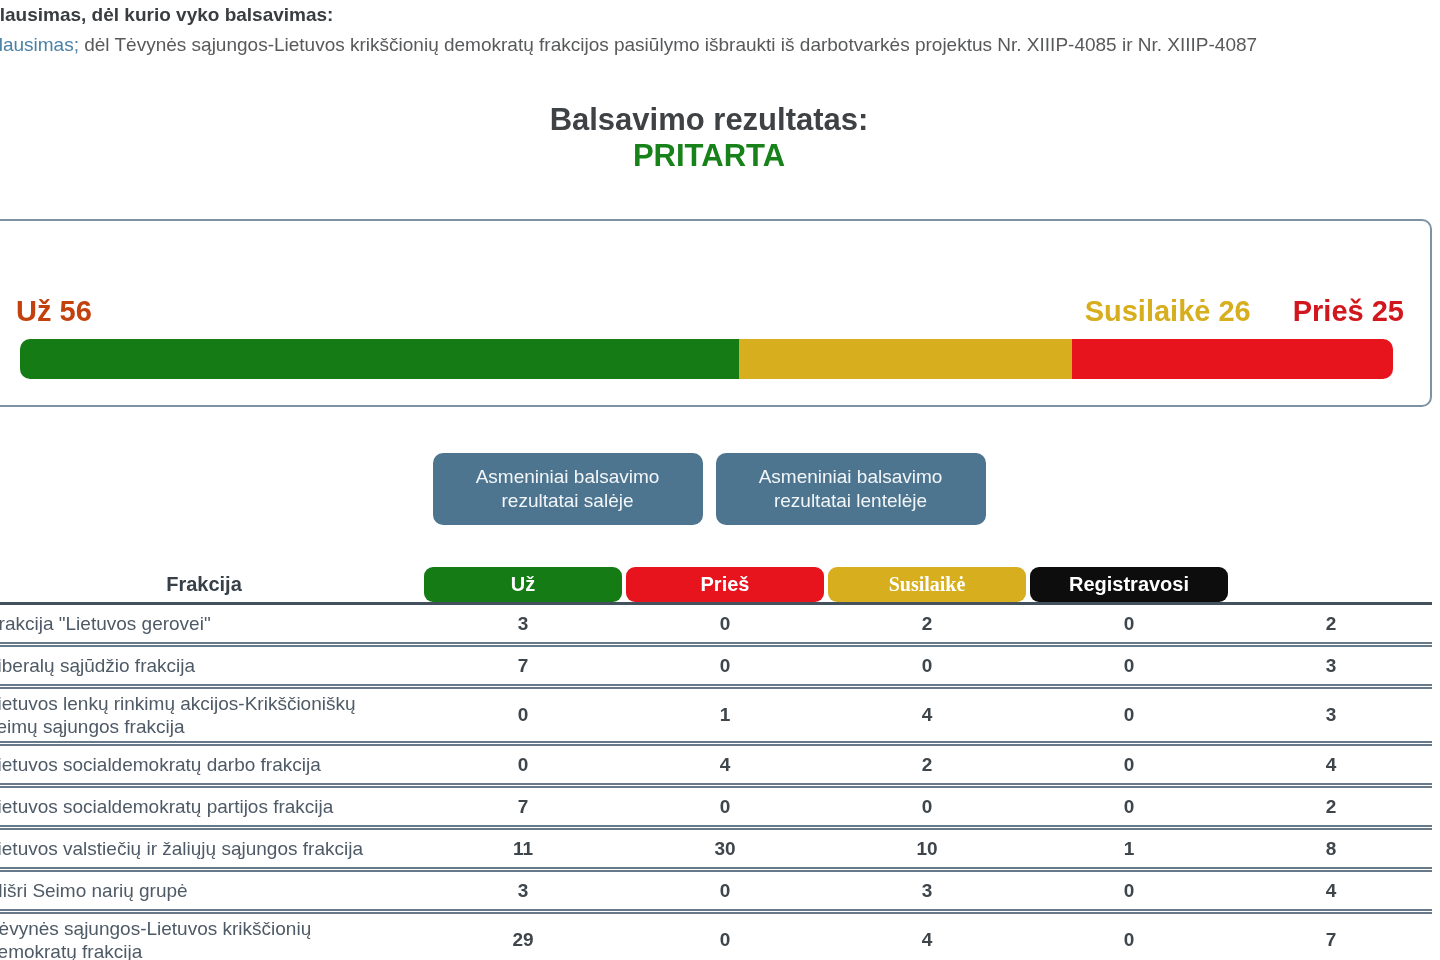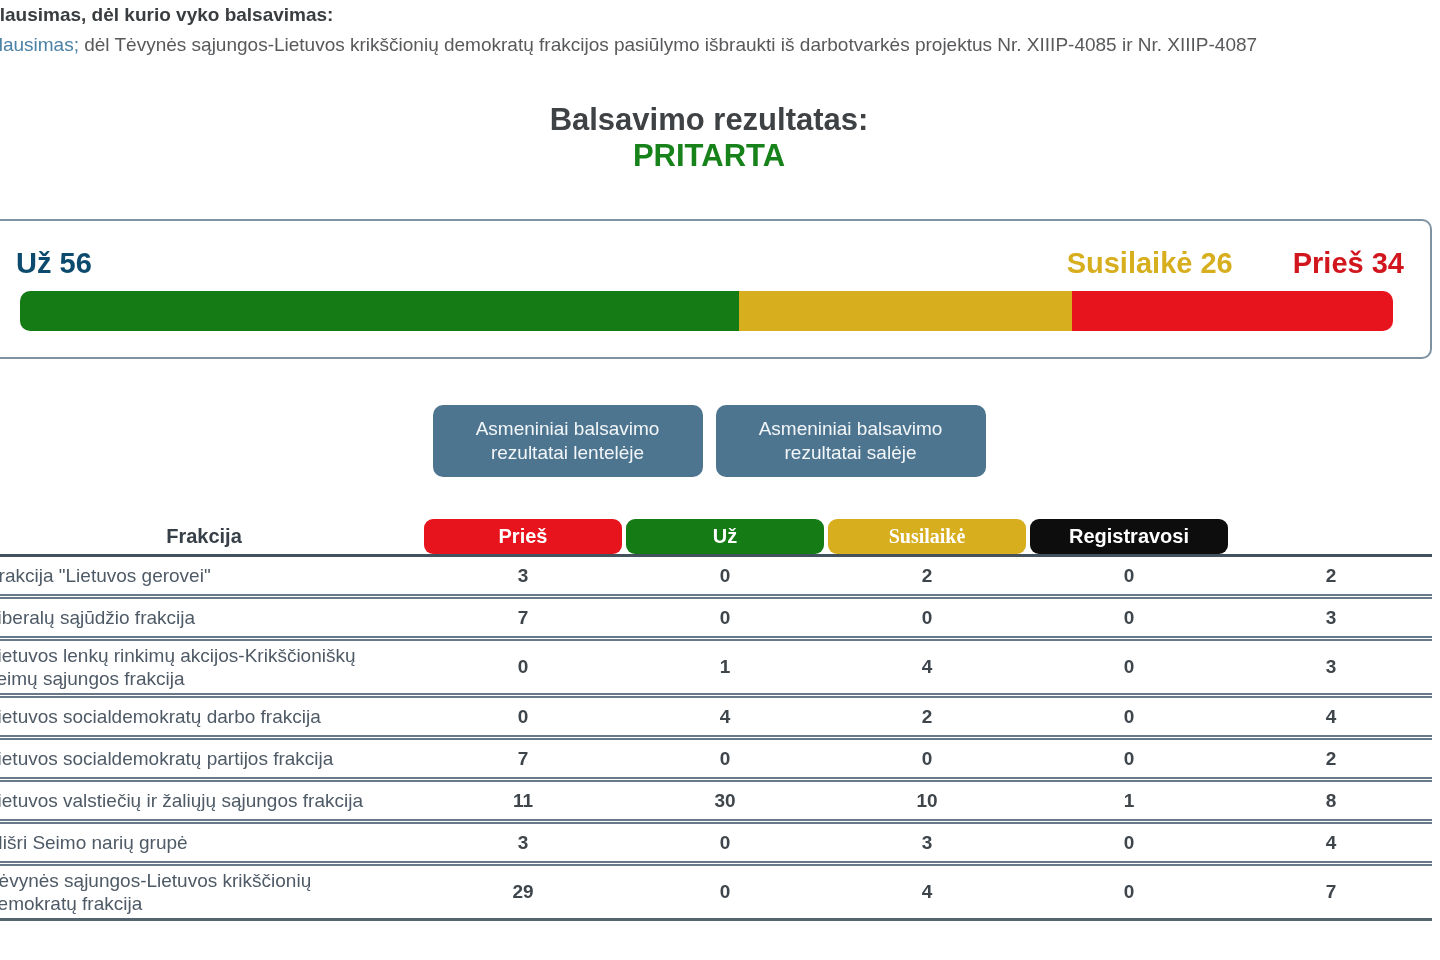--- a/index.html
+++ b/index.html
@@ -15,22 +15,22 @@
   
   .result-heading{margin-top:47px;text-align:center;}
   .rh-line1{font-size:31px;line-height:34px;font-weight:bold;color:#3f4245;}
   .rh-line2{margin-top:2px;font-size:31px;line-height:34px;font-weight:bold;color:#17821a;}
 
   
   .vote-box{margin-top:46px;margin-left:-10px;border:2px solid #7d93a3;border-radius:10px;
             padding:26px 0 26px 0;}
   .vote-labels{display:flex;justify-content:space-between;align-items:baseline;
                padding:0 26px 0 38px;font-size:29px;line-height:32px;font-weight:bold;}
-  .vl-right{display:flex;gap:60px;}
-  .vl-uz{color:#0c4a6e;}
+  .vl-right{display:flex;gap:42px;margin-top:48px;}
+  .vl-uz{color:#c2410c;}
   .vl-sus{color:#d7ae1d;}
   .vl-pries{color:#d2161e;}
   .vote-bar{margin:12px 37px 0 42px;height:40px;display:flex;border-radius:10px;overflow:hidden;}
   .seg{height:100%;}
 
   
   .buttons-row{margin-top:46px;display:flex;justify-content:center;gap:13px;}
   .vote-btn{width:270px;height:72px;border:none;border-radius:10px;color:#f2f6f8;
             font-family:inherit;font-size:19px;line-height:24px;text-align:center;cursor:pointer;
             display:flex;align-items:center;justify-content:center;padding:0 14px;}
@@ -64,40 +64,40 @@
     <div class="result-heading">
       <div class="rh-line1">Balsavimo rezultatas:</div>
       <div class="rh-line2">PRITARTA</div>
     </div>
 
     <div class="vote-box">
       <div class="vote-labels">
         <span class="vl-uz">Už 56</span>
         <span class="vl-right">
           <span class="vl-sus">Susilaikė 26</span>
-          <span class="vl-pries">Prieš 34</span>
+          <span class="vl-pries">Prieš 25</span>
         </span>
       </div>
       <div class="vote-bar">
         <div class="seg" style="flex-grow: 56; background: rgb(21, 124, 21);"></div>
         <div class="seg" style="flex-grow: 26; background: rgb(215, 174, 29);"></div>
         <div class="seg" style="flex-grow: 25; background: rgb(232, 20, 29);"></div>
       </div>
     </div>
 
     <div class="buttons-row">
+      <button class="vote-btn btn-dark">Asmeniniai balsavimo rezultatai salėje</button>
       <button class="vote-btn btn-dark">Asmeniniai balsavimo rezultatai lentelėje</button>
-      <button class="vote-btn btn-dark">Asmeniniai balsavimo rezultatai salėje</button>
     </div>
 
     <div class="ftable">
       <div class="t-head">
         <div class="t-head-name">Frakcija</div>
+        <div class="pill" style="background: rgb(21, 124, 21);">Už</div>
         <div class="pill" style="background: rgb(232, 20, 29);">Prieš</div>
-        <div class="pill" style="background: rgb(21, 124, 21);">Už</div>
         <div class="pill" style="background: rgb(215, 174, 29); font-family: Liberation Serif, serif;">Susilaikė</div>
         <div class="pill" style="background: rgb(13, 13, 13);">Registravosi</div>
       </div>
       <div id="table-body">
   <div class="t-row">
     <div class="row-name">Frakcija "Lietuvos gerovei"</div>
     <div class="row-val">3</div>
     <div class="row-val">0</div>
     <div class="row-val">2</div>
     <div class="row-val">0</div>

